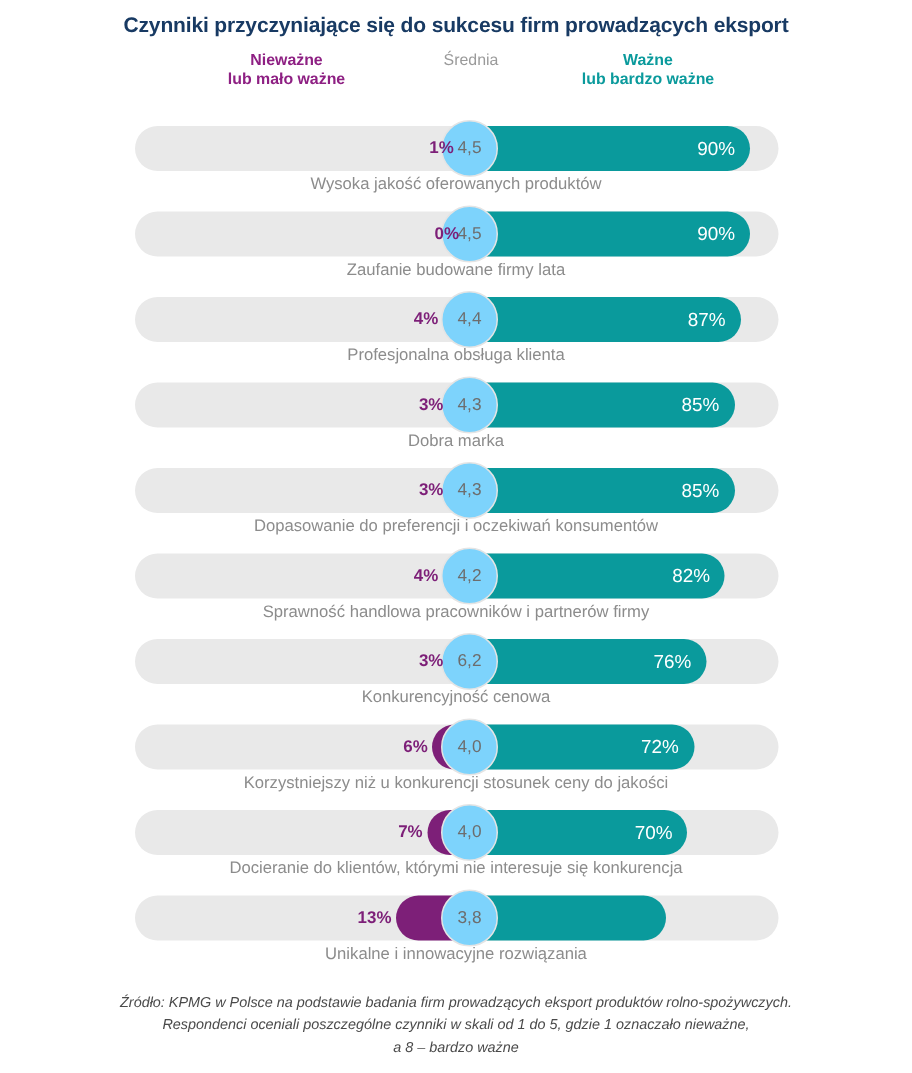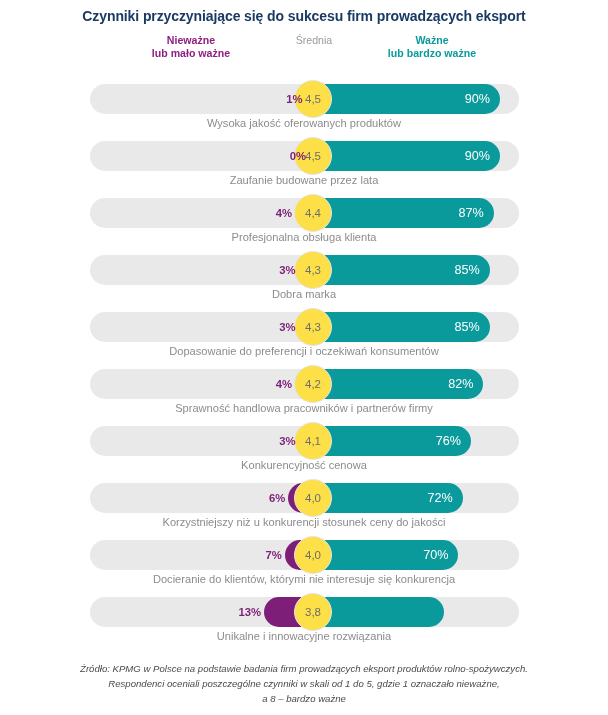--- a/index.html
+++ b/index.html
@@ -103,21 +103,21 @@
     border-radius: 15px;
   }
 
   
   .avg-bubble {
     position: absolute;
     top: 0px;
     width: 38px;
     height: 38px;
     margin-left: -19px;
-    background: #fde047;
+    background: #7dd3fc;
     border: 1px solid #e4e4e4;
     border-radius: 50%;
     box-sizing: border-box;
     display: flex;
     align-items: center;
     justify-content: center;
     font-size: 11.5px;
     color: #6d6d6d;
     z-index: 4;
   }
@@ -208,21 +208,21 @@
         <div class="row-label">Wysoka jakość oferowanych produktów</div>
       </div>
       <div class="bar-row">
         <div class="track"></div>
         <div class="seg-high" style="left: 297px; width: 203px;"></div>
         <div class="avg-bubble" style="left: 313px;">
           <span>4,5</span>
         </div>
         <div class="pct-low" style="right: 302px;">0%</div>
         <div class="pct-high" style="left: 456px; width: 34px; text-align: right;">90%</div>
-        <div class="row-label">Zaufanie budowane przez lata</div>
+        <div class="row-label">Zaufanie budowane firmy lata</div>
       </div>
       <div class="bar-row">
         <div class="track"></div>
         <div class="seg-high" style="left: 297px; width: 196.767px;"></div>
         <div class="seg-low" style="left: 295.154px; width: 31.8462px;"></div>
         <div class="avg-bubble" style="left: 313px;">
           <span>4,4</span>
         </div>
         <div class="pct-low" style="right: 315.846px;">4%</div>
         <div class="pct-high" style="left: 449.767px; width: 34px; text-align: right;">87%</div>
@@ -259,21 +259,21 @@
         </div>
         <div class="pct-low" style="right: 315.846px;">4%</div>
         <div class="pct-high" style="left: 439.378px; width: 34px; text-align: right;">82%</div>
         <div class="row-label">Sprawność handlowa pracowników i partnerów firmy</div>
       </div>
       <div class="bar-row">
         <div class="track"></div>
         <div class="seg-high" style="left: 297px; width: 173.911px;"></div>
         <div class="seg-low" style="left: 298.615px; width: 28.3846px;"></div>
         <div class="avg-bubble" style="left: 313px;">
-          <span>4,1</span>
+          <span>6,2</span>
         </div>
         <div class="pct-low" style="right: 312.385px;">3%</div>
         <div class="pct-high" style="left: 426.911px; width: 34px; text-align: right;">76%</div>
         <div class="row-label">Konkurencyjność cenowa</div>
       </div>
       <div class="bar-row">
         <div class="track"></div>
         <div class="seg-high" style="left: 297px; width: 165.6px;"></div>
         <div class="seg-low" style="left: 288.231px; width: 38.7692px;"></div>
         <div class="avg-bubble" style="left: 313px;">

